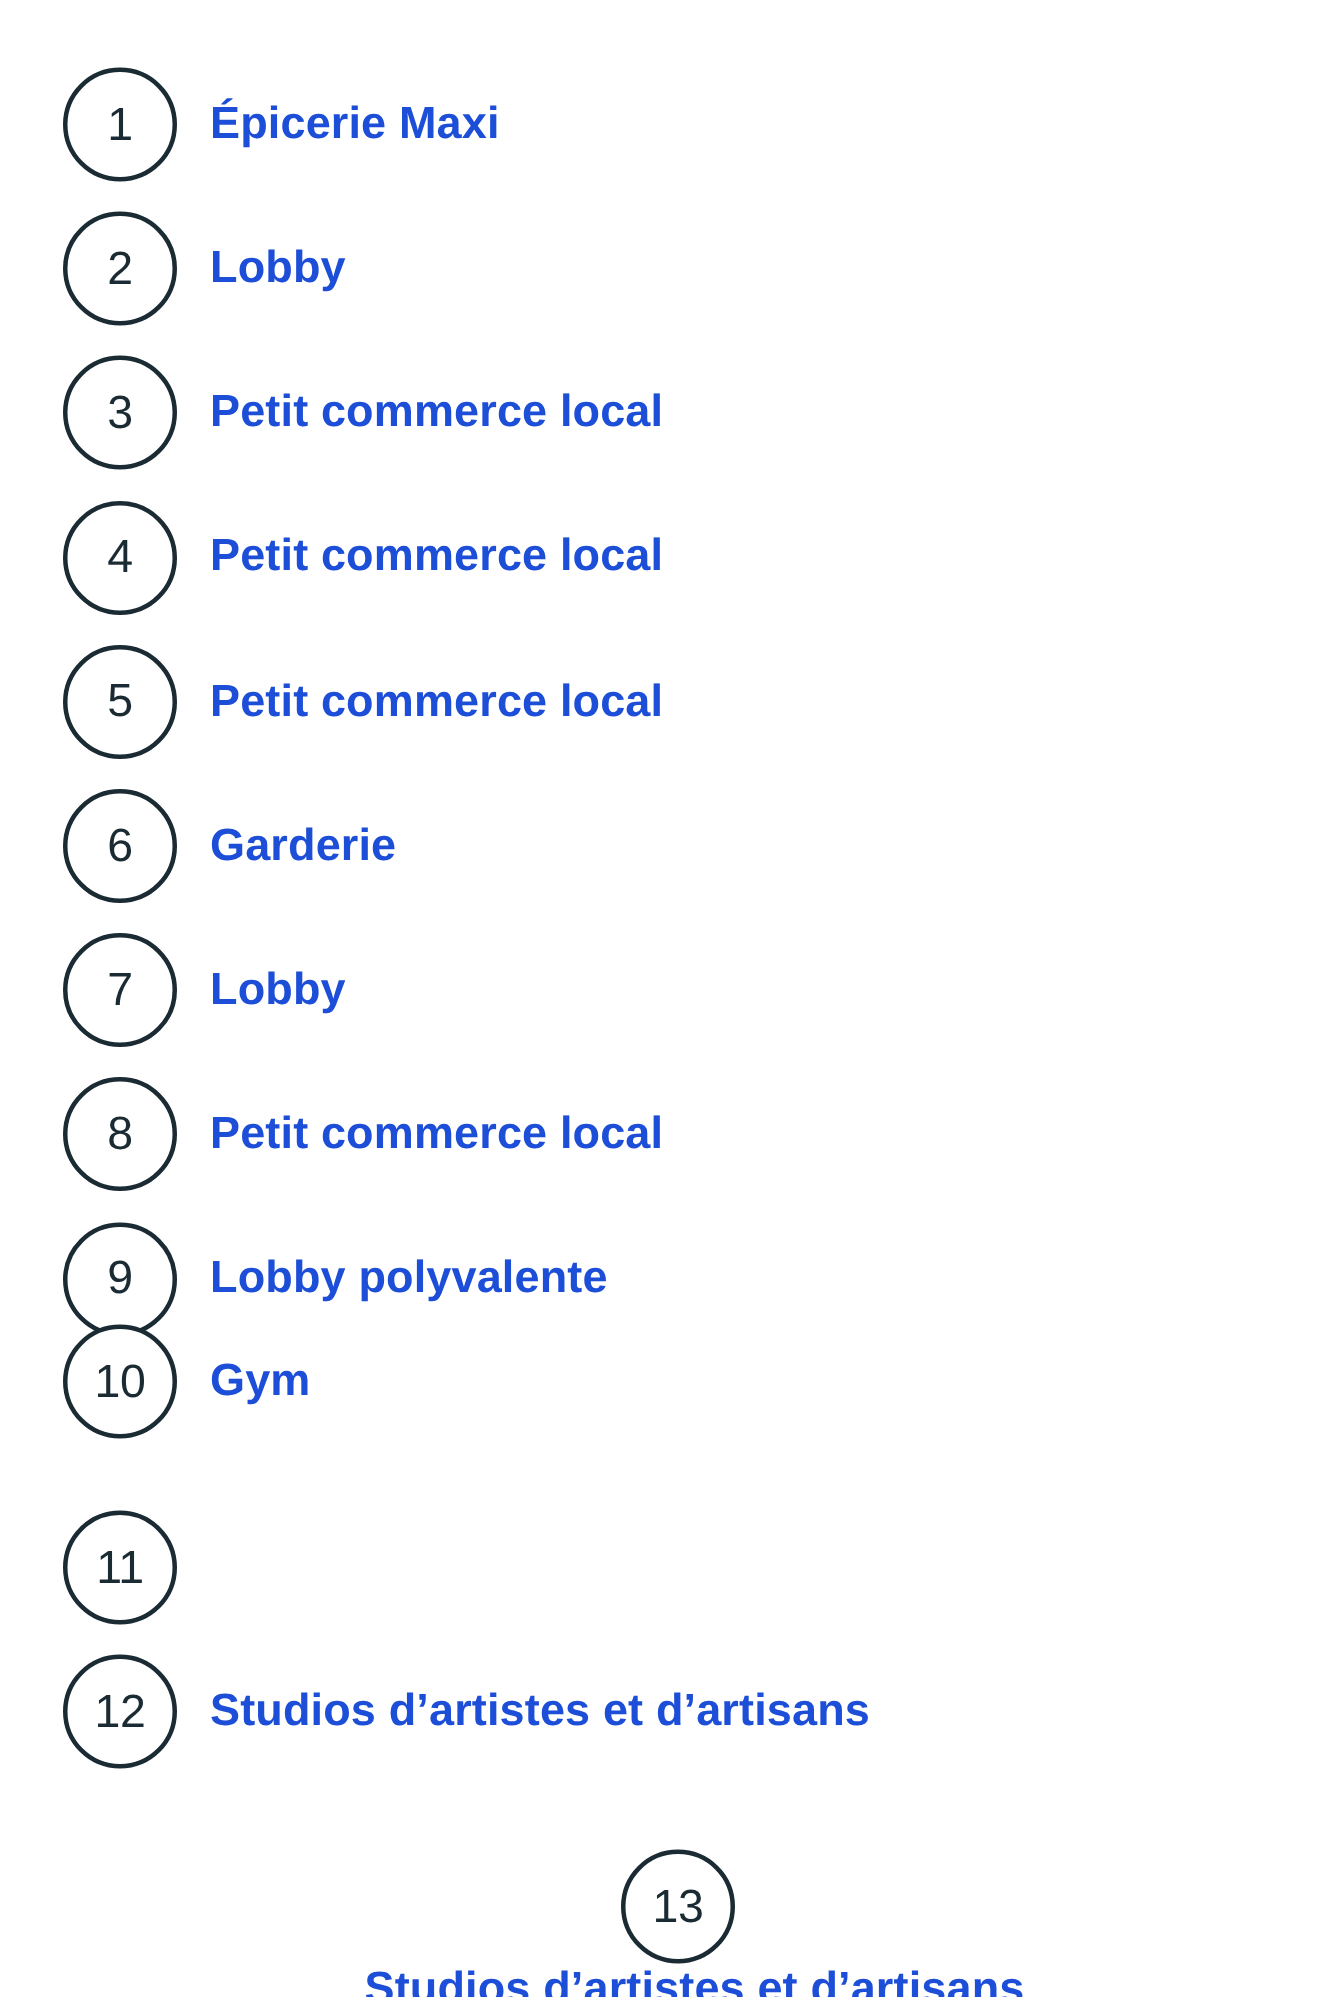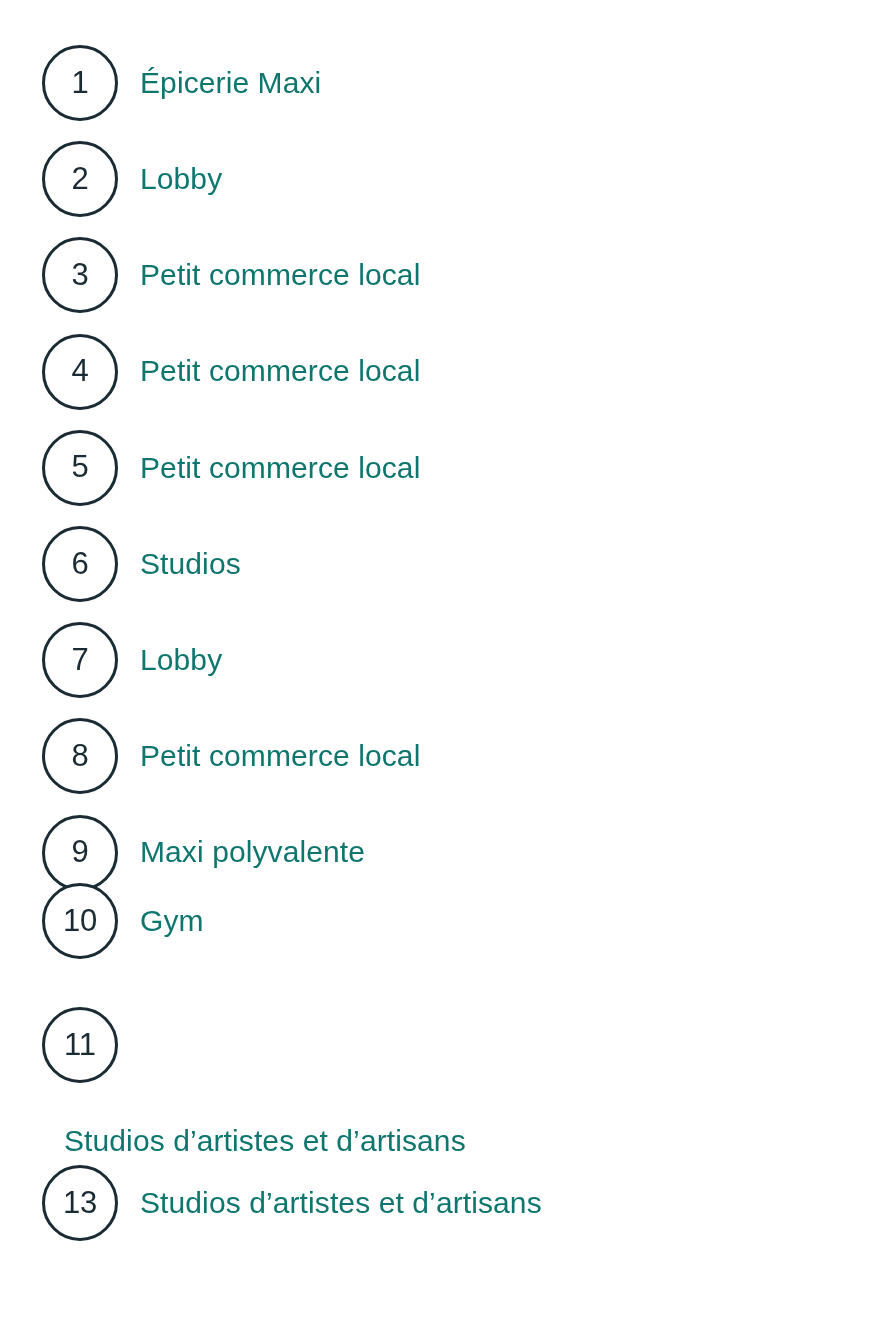--- a/index.html
+++ b/index.html
@@ -45,23 +45,23 @@
     line-height: 1;
     color: #1b2b33;
     letter-spacing: -0.2px;
     font-weight: 400;
     transform: translateY(-1px);
   }
   .legend-label {
     margin-left: 22px;
     font-size: 30px;
     line-height: 1.15;
-    color: #0f766e;
+    color: #1d4ed8;
     white-space: nowrap;
-    font-weight: 400;
+    font-weight: 700;
     letter-spacing: 0.1px;
   }
 </style>
 </head>
 <body>
 
 <div id="legend-list">
     <div class="legend-row" style="top: 45px;">
       <div class="marker-circle">
         <span class="marker-number">1</span>
@@ -89,53 +89,56 @@
     <div class="legend-row" style="top: 429.8px;">
       <div class="marker-circle">
         <span class="marker-number">5</span>
       </div>
       <span class="legend-label">Petit commerce local</span>
     </div>
     <div class="legend-row" style="top: 526px;">
       <div class="marker-circle">
         <span class="marker-number">6</span>
       </div>
-      <span class="legend-label">Studios</span>
+      <span class="legend-label">Garderie</span>
     </div>
     <div class="legend-row" style="top: 622.2px;">
       <div class="marker-circle">
         <span class="marker-number">7</span>
       </div>
       <span class="legend-label">Lobby</span>
     </div>
     <div class="legend-row" style="top: 718.4px;">
       <div class="marker-circle">
         <span class="marker-number">8</span>
       </div>
       <span class="legend-label">Petit commerce local</span>
     </div>
     <div class="legend-row" style="top: 814.6px;">
       <div class="marker-circle">
         <span class="marker-number">9</span>
       </div>
-      <span class="legend-label">Maxi polyvalente</span>
+      <span class="legend-label">Lobby polyvalente</span>
     </div>
     <div class="legend-row" style="top: 883px;">
       <div class="marker-circle">
         <span class="marker-number">10</span>
       </div>
       <span class="legend-label">Gym</span>
     </div>
     <div class="legend-row" style="top: 1007px; gap: 16px;">
       <div class="marker-circle">
         <span class="marker-number">11</span>
       </div>
     </div>
     <div class="legend-row" style="top: 1103.2px;">
+      <div class="marker-circle">
+        <span class="marker-number">12</span>
+      </div>
       <span class="legend-label">Studios d’artistes et d’artisans</span>
     </div>
-    <div class="legend-row" style="top: 1165px;">
+    <div class="legend-row" style="top: 1233px; flex-direction: column;">
       <div class="marker-circle">
         <span class="marker-number">13</span>
       </div>
       <span class="legend-label">Studios d’artistes et d’artisans</span>
     </div>
   </div>
 
 </body></html>

